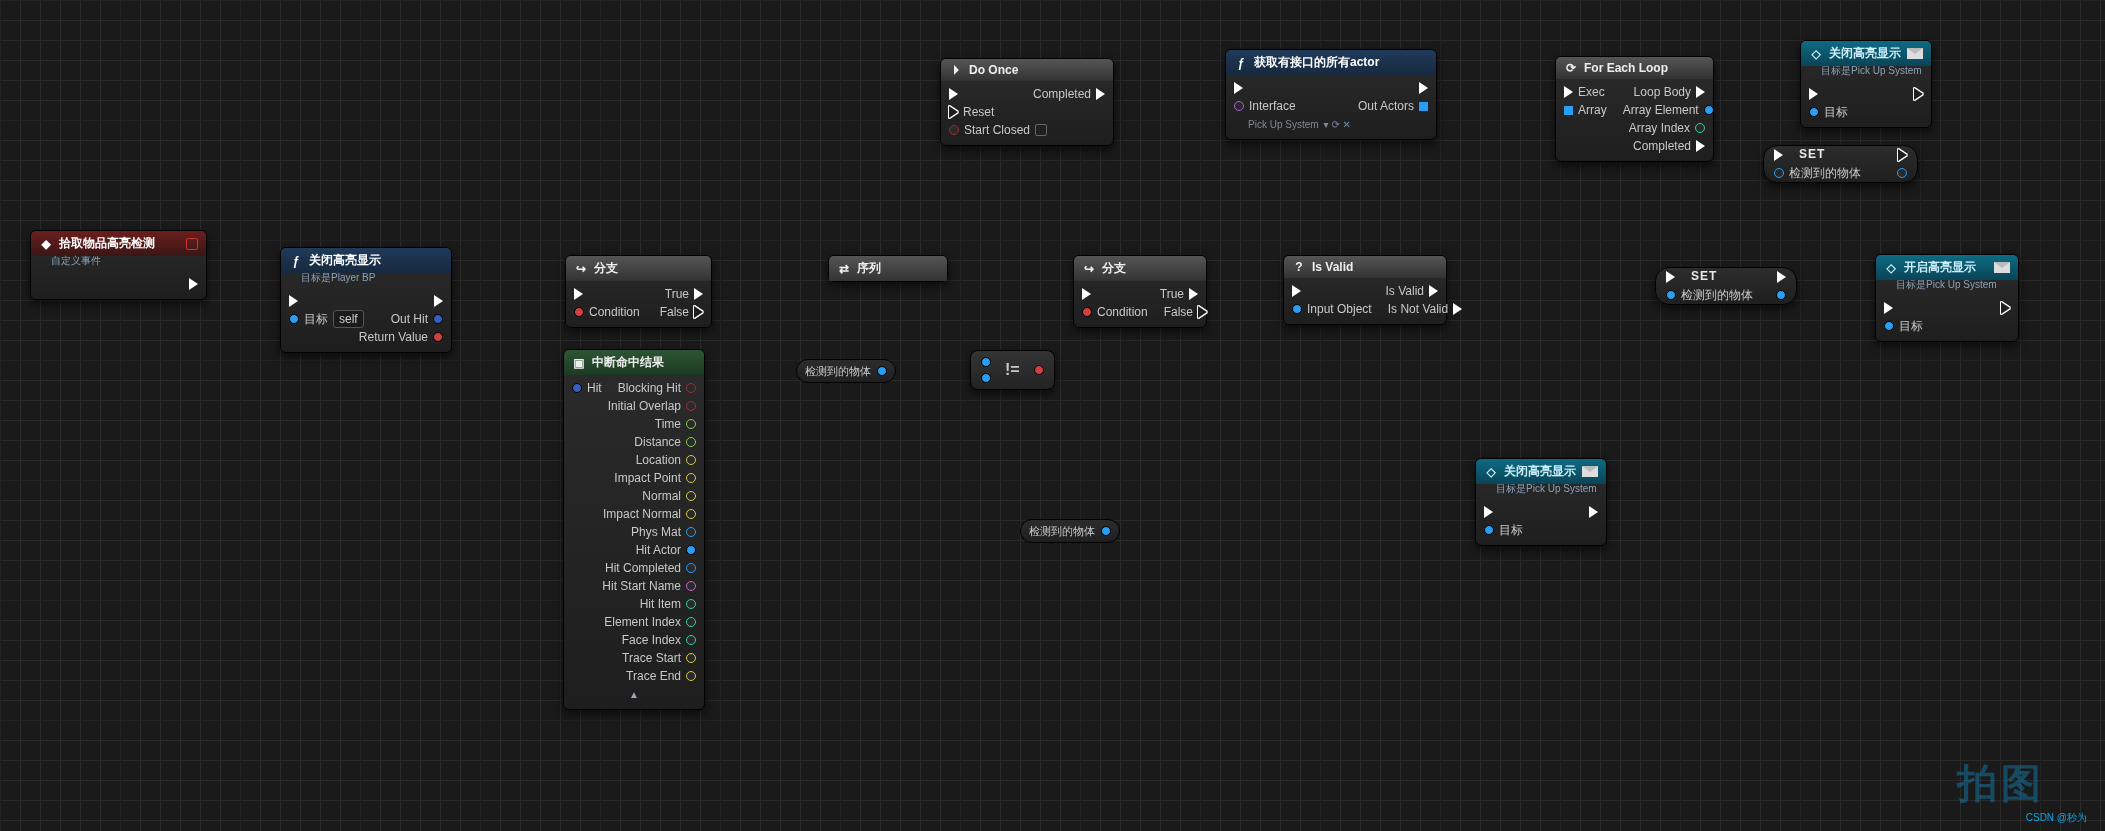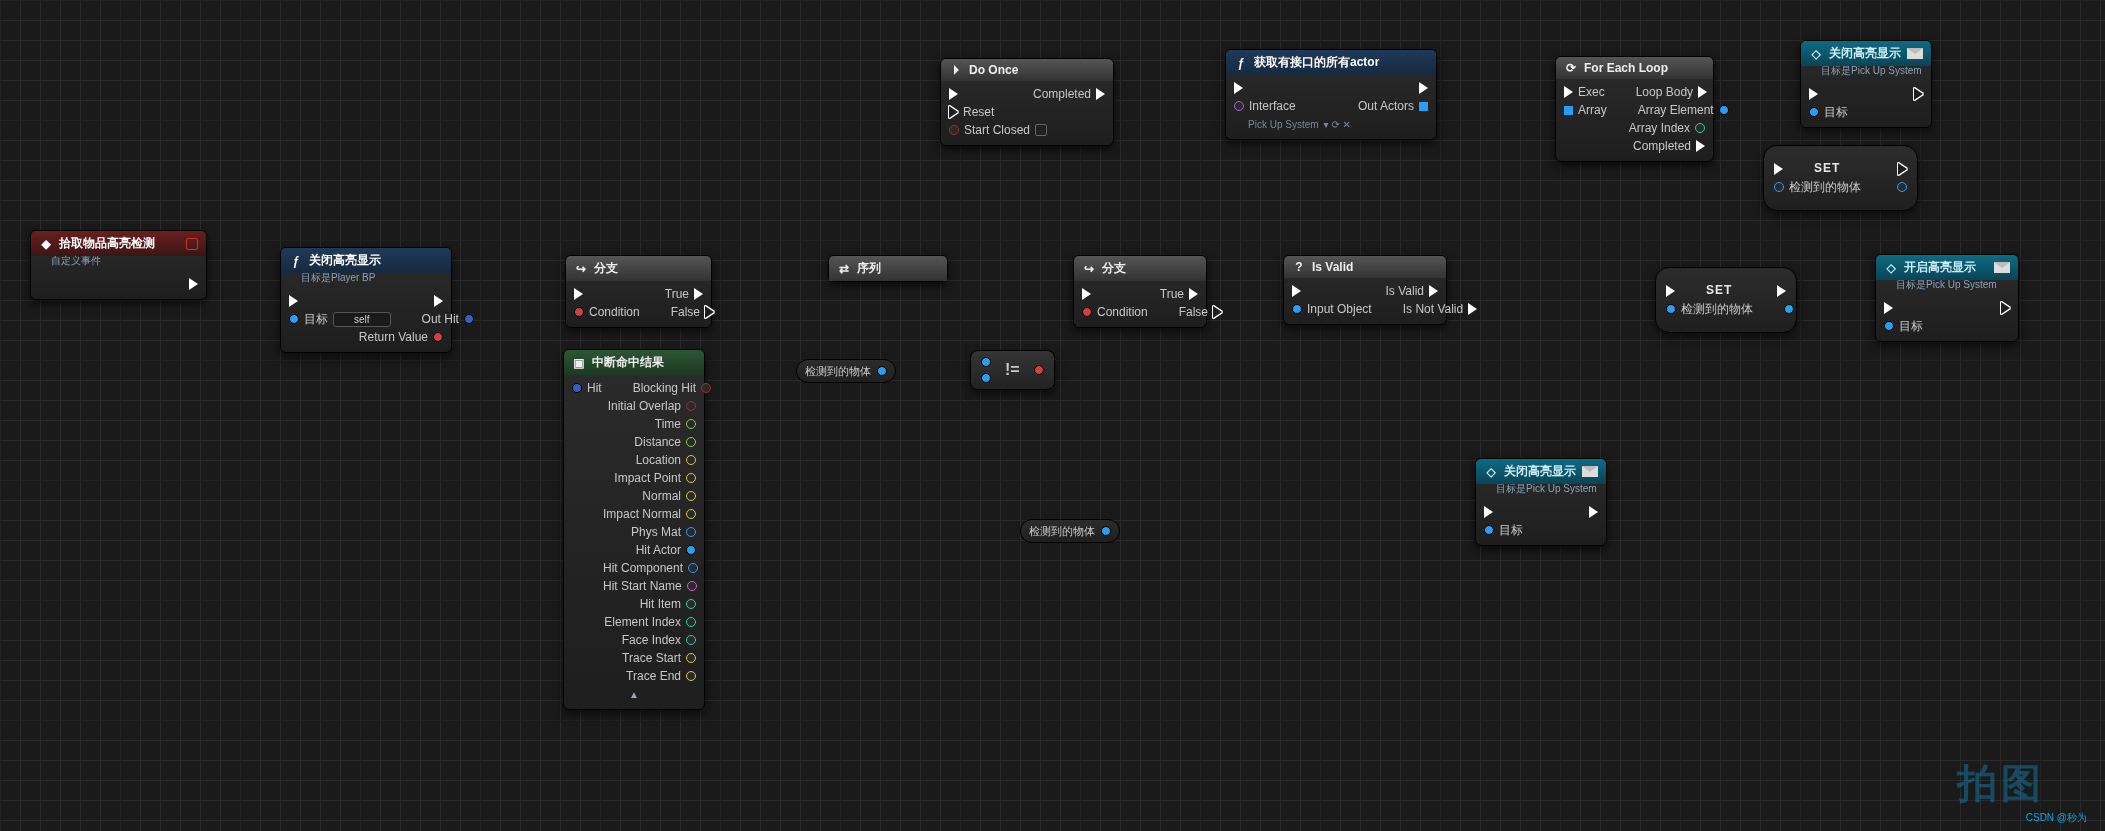--- a/index.html
+++ b/index.html
@@ -3,35 +3,35 @@
 <meta charset="utf-8">
 <style>
   html,body{margin:0;padding:0;width:2105px;height:831px;background:#1a1a1a;font-family:"Segoe UI",Arial,sans-serif;color:#c8c8c8;overflow:hidden;position:relative}
   .grid{position:absolute;inset:0;background-image:linear-gradient(#222 1px,transparent 1px),linear-gradient(90deg,#222 1px,transparent 1px),linear-gradient(#2a2a2a 1px,transparent 1px),linear-gradient(90deg,#2a2a2a 1px,transparent 1px);background-size:120px 120px,120px 120px,20px 20px,20px 20px}
   svg.wires{position:absolute;inset:0;pointer-events:none}
   .node{position:absolute;border-radius:6px;background:linear-gradient(#2b2b2b,#1e1e1e);border:1px solid #000;box-shadow:0 4px 10px rgba(0,0,0,.6);font-size:12px}
   .node .hd{display:flex;align-items:center;gap:6px;padding:4px 8px;border-radius:5px 5px 0 0;font-weight:600;font-size:12px;white-space:nowrap}
   .node .hd .ic{width:14px;height:14px;display:inline-flex;align-items:center;justify-content:center}
   .node .sub{font-size:10px;color:#8aa2b8;font-weight:400;margin-left:20px;margin-top:-2px;margin-bottom:3px}
   .node .body{padding:4px 8px 6px}
-  .row{display:flex;justify-content:space-between;align-items:center;min-height:18px;gap:31px}
+  .row{display:flex;justify-content:space-between;align-items:center;min-height:18px;gap:16px}
   .pin{display:flex;align-items:center;gap:5px;white-space:nowrap}
   .pin.left{justify-content:flex-start}
   .pin.right{justify-content:flex-end;margin-left:auto}
   .dot{width:10px;height:10px;border-radius:50%;border:1px solid #000;box-sizing:border-box}
   .dot.empty{background:#2a2a2a}
   .exec{width:0;height:0;border-top:6px solid transparent;border-bottom:6px solid transparent;border-left:9px solid #fff}
   .exec.outline{border-left-color:#1e1e1e;filter:drop-shadow(1px 0 0 #fff) drop-shadow(-1px 0 0 #fff) drop-shadow(0 1px 0 #fff) drop-shadow(0 -1px 0 #fff)}
-  .chip{display:inline-block;padding:1px 20px;border:1px solid #555;border-radius:3px;background:#1a1a1a;font-size:10px;color:#ccc}
+  .chip{display:inline-block;padding:1px 5px;border:1px solid #555;border-radius:3px;background:#1a1a1a;font-size:12px;color:#ccc}
   .hd.red{background:linear-gradient(#6b1e1e,#3a1616);color:#fff}
   .hd.blue{background:linear-gradient(#1f3a5a,#17293e);color:#fff}
   .hd.grey{background:linear-gradient(#555,#333);color:#eee}
   .hd.cyan{background:linear-gradient(#0d6b82,#0a4457);color:#cdeffb}
   .hd.dark{background:linear-gradient(#313131,#212121);color:#eee}
-  .setnode{position:absolute;border-radius:14px;background:linear-gradient(#2c2c2c,#1f1f1f);border:1px solid #000;box-shadow:0 4px 10px rgba(0,0,0,.6);font-size:12px;padding:14px 10px}
+  .setnode{position:absolute;border-radius:14px;background:linear-gradient(#2c2c2c,#1f1f1f);border:1px solid #000;box-shadow:0 4px 10px rgba(0,0,0,.6);font-size:12px;padding:0 10px}
   .setnode .title{text-align:center;font-weight:700;letter-spacing:1px;color:#e8e8e8;margin-bottom:3px}
   .varget{position:absolute;border-radius:12px;background:linear-gradient(#2c2c2c,#1f1f1f);border:1px solid #000;height:22px;display:flex;align-items:center;padding:0 8px;gap:6px;font-size:11px}
   .opnode{position:absolute;border-radius:8px;background:linear-gradient(#343434,#232323);border:1px solid #000;box-shadow:0 4px 10px rgba(0,0,0,.6);padding:6px 10px;display:flex;align-items:center;gap:14px}
   .c-blue{background:#2a9df4}.c-red{background:#d04040}.c-dkblue{background:#3560c0}
   .mail{width:16px;height:11px;background:#ddd;clip-path:polygon(0 0,100% 0,100% 100%,0 100%);position:relative}
   .mail::after{content:"";position:absolute;left:0;top:0;border-left:8px solid transparent;border-right:8px solid transparent;border-top:6px solid #bbb}
   .watermark{position:absolute;color:#0ea5e9;font-size:10px}
   .expand-arrow{font-size:10px;color:#9aa8b8}
   .add-pin{font-size:11px;color:#9aa8b8}
 </style>
@@ -293,21 +293,21 @@
     <div class="row">
         <span></span>
         <span class="pin right">
           <span>Hit Actor</span>
           <span class="dot c-blue"></span>
         </span>
       </div>
     <div class="row">
         <span></span>
         <span class="pin right">
-          <span>Hit Component</span>
+          <span>Hit Completed</span>
           <span class="dot empty" style="border-color:#2a9df4"></span>
         </span>
       </div>
     <div class="row">
         <span></span>
         <span class="pin right">
           <span>Hit Start Name</span>
           <span class="dot empty" style="border-color:#d060d0"></span>
         </span>
       </div>

